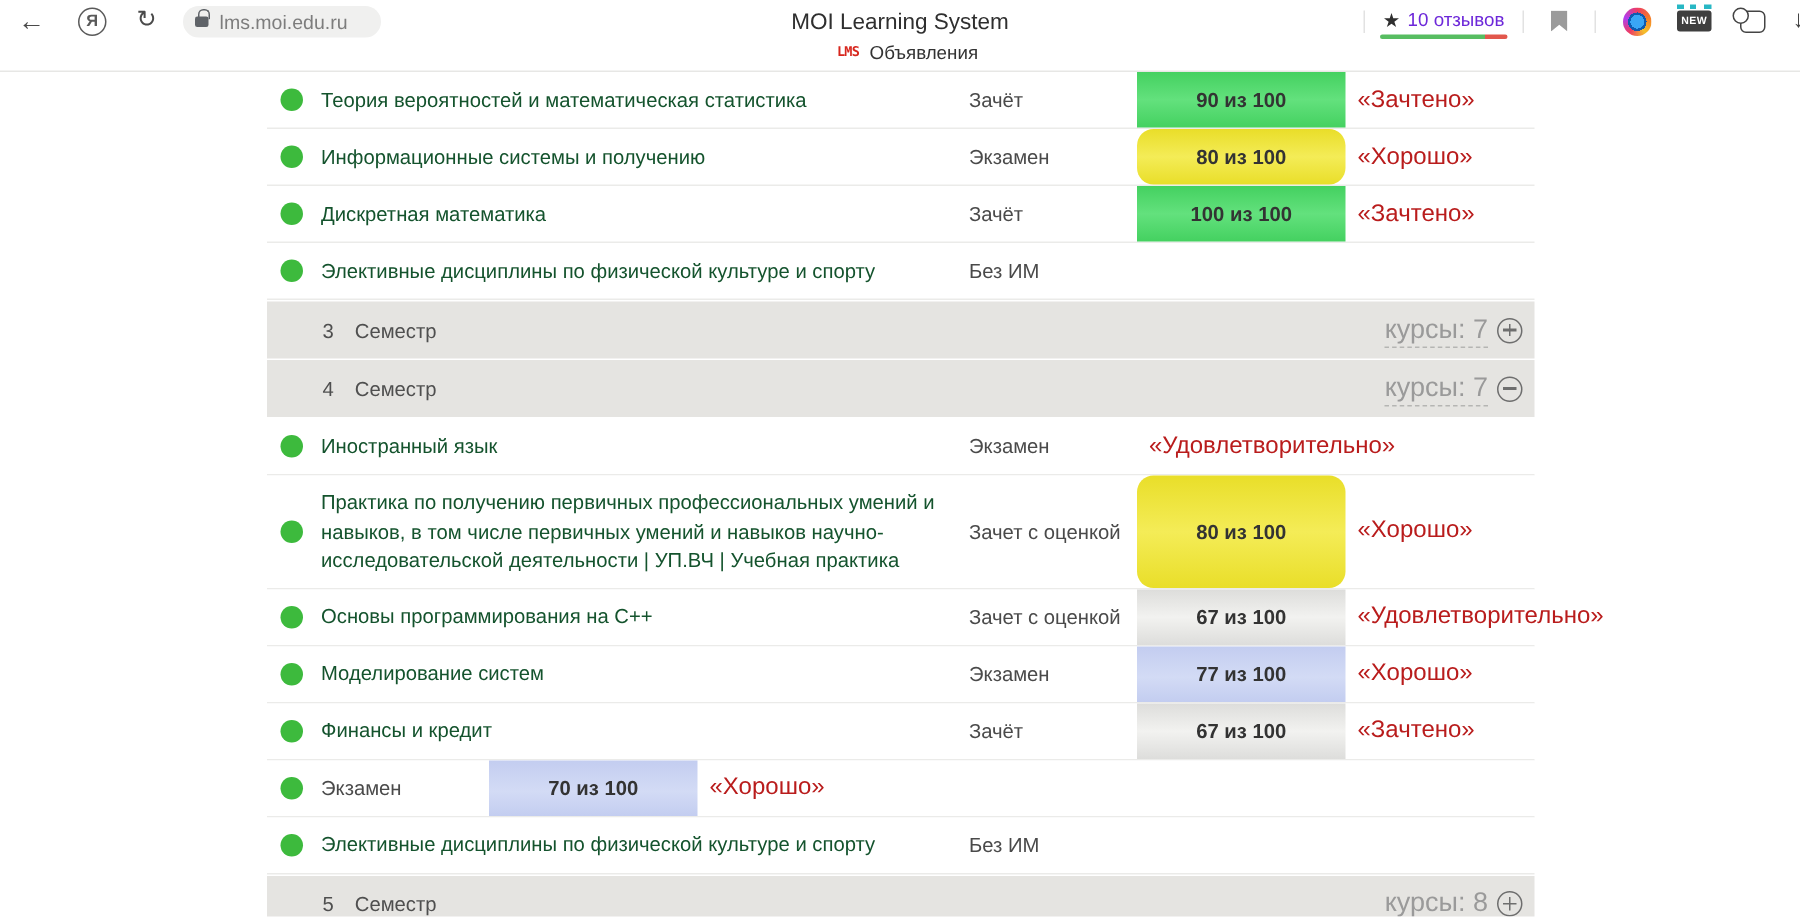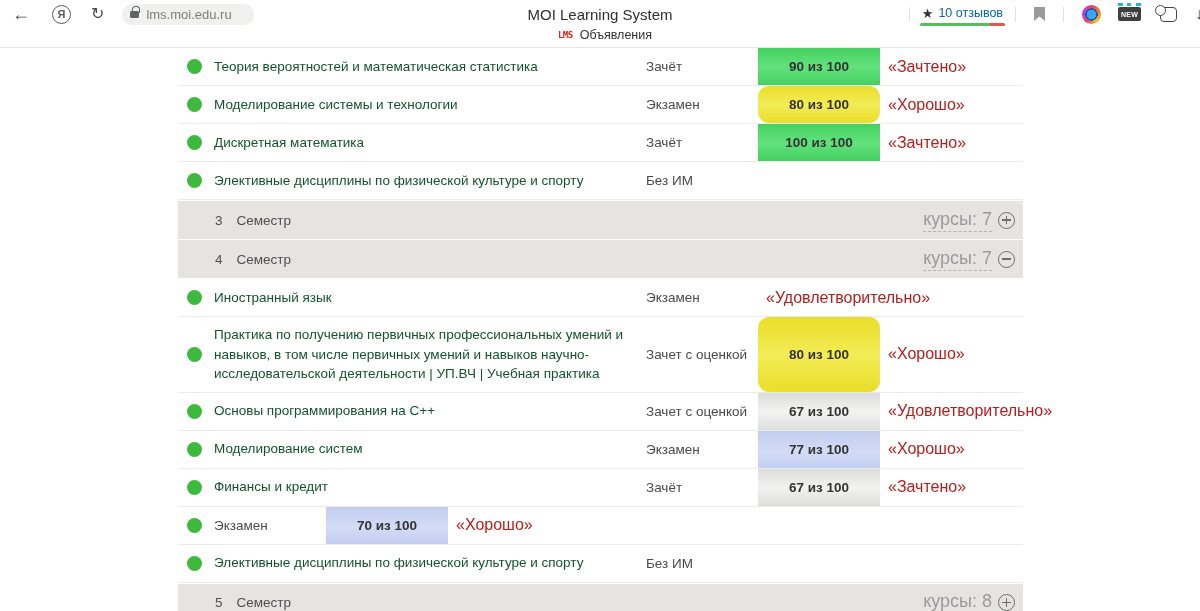--- a/index.html
+++ b/index.html
@@ -16,21 +16,21 @@
   .url-pill { height:21px; background:#f0f0ef; border-radius:11px; display:flex; align-items:center; padding:0 12px 0 8px; min-width:132px; }
   .lock { width:9px; height:7px; background:#5f6368; border-radius:1.5px; position:relative; margin-right:7px; flex:none; }
   .lock::before { content:''; position:absolute; top:-4.5px; left:1.2px; width:6.5px; height:6px;
     border:1.6px solid #5f6368; border-bottom:none; border-radius:3.5px 3.5px 0 0; }
   .url-text { font-size:13px; color:#7d7d7d; }
   .page-title { position:absolute; left:0; right:0; text-align:center; font-size:15px; color:#2f2f2f; pointer-events:none; }
   .right-cluster { position:absolute; right:-5px; top:0; height:28px; display:flex; align-items:center; }
   .vdiv { width:1px; height:15px; background:#e2e2e2; margin:0 10px; }
   .reviews { position:relative; display:flex; align-items:center; gap:5px; padding:2px 2px 4px 2px; }
   .star { font-size:13px; color:#2f2f2f; line-height:1; }
-  .reviews-label { font-size:12.5px; color:#0369a1; white-space:nowrap; }
+  .reviews-label { font-size:12.5px; color:#6d28d9; white-space:nowrap; }
   .reviews::after { content:''; position:absolute; left:0; right:0; bottom:-2px; height:3.5px; border-radius:2px;
     background:linear-gradient(90deg,#57bd61 0 82%,#e2574c 82% 100%); }
   .flag { width:11px; height:14px; background:#9b9b9b; clip-path:polygon(0 0,100% 0,100% 100%,50% 68%,0 100%); margin:0 8px; }
   .ext-circle { width:19px; height:19px; border-radius:50%; margin:0 8px;
     background:radial-gradient(circle at 50% 50%, #3aa6f5 0 34%, #0f5bb0 34% 46%, rgba(0,0,0,0) 46%),
       conic-gradient(#ee3d63,#f57c2a,#f5c12a,#ee3d63,#b03df0,#ee3d63); }
   .new-badge { position:relative; width:23px; height:14px; background:#3f3f3f; border-radius:2px; margin:0 9px;
     display:flex; align-items:center; justify-content:center; color:#fff; font-size:7px; font-weight:bold; letter-spacing:.3px; }
   .new-badge::before { content:''; position:absolute; top:-4px; left:0; right:0; height:2.5px;
     background:linear-gradient(90deg,#27b7c4 0 5px,transparent 5px 9px,#27b7c4 9px 13px,transparent 13px 18px,#27b7c4 18px 23px); }
@@ -48,21 +48,21 @@
     background-image:linear-gradient(45deg, rgba(255,255,255,.35) 25%, transparent 25% 75%, rgba(255,255,255,.35) 75%); background-size:5px 5px; }
 
   
   .content { position:relative; background:#fff; }
   .gtable { margin-left:178px; width:845px; }
   .row { display:flex; align-items:center; min-height:38px; border-bottom:1px solid #ebebe9; background:#fff; }
   .cell-dot { width:36px; flex:none; display:flex; align-items:center; padding-left:9px; }
   .dot { width:15px; height:15px; border-radius:50%; background:#3dba3d; }
   .cell-name { width:432px; flex:none; padding:8px 14px 8px 0; font-size:13.5px; line-height:1.45; color:#14532d; cursor:pointer; }
   .cell-control { width:112px; flex:none; font-size:13.5px; color:#4a4a4a; }
-  .cell-score { width:122px; flex:none; align-self:stretch; display:flex; align-items:center; justify-content:center;
+  .cell-score { width:139px; flex:none; align-self:stretch; display:flex; align-items:center; justify-content:center;
     font-size:13.5px; font-weight:bold; color:#333; }
   .score-green { background:linear-gradient(180deg,#44d160 0%,#63e17d 50%,#44d160 100%); }
   .score-yellow { background:linear-gradient(180deg,#e9de29 0%,#f4ec57 50%,#e9de29 100%);border-radius:11px; }
   .score-blue { background:linear-gradient(180deg,#c3cdf0 0%,#d3dbf5 55%,#c3cdf0 100%); }
   .score-gray { background:linear-gradient(180deg,#dddddb 0%,#f2f2f0 50%,#dddddb 100%); }
   .score-none { background:transparent; }
   .cell-grade { padding-left:8px; font-size:16px; color:#b91c1c; white-space:nowrap; }
   .sem-row { display:flex; align-items:center; height:38px; background:#e5e4e1; margin:1px 0; }
   .sem-num { margin-left:37px; font-size:13.5px; color:#4f4f4f; }
   .sem-label { margin-left:14px; font-size:13.5px; color:#4f4f4f; }
@@ -120,21 +120,21 @@
         </div>
         <div class="cell-name">Теория вероятностей и математическая статистика</div>
         <div class="cell-control">Зачёт</div>
         <div class="cell-score score-green">90 из 100</div>
         <div class="cell-grade">«Зачтено»</div>
       </div>
       <div class="row">
         <div class="cell-dot">
           <span class="dot"></span>
         </div>
-        <div class="cell-name">Моделирование системы и технологии</div>
+        <div class="cell-name">Информационные системы и получению</div>
         <div class="cell-control">Экзамен</div>
         <div class="cell-score score-yellow">80 из 100</div>
         <div class="cell-grade">«Хорошо»</div>
       </div>
       <div class="row">
         <div class="cell-dot">
           <span class="dot"></span>
         </div>
         <div class="cell-name">Дискретная математика</div>
         <div class="cell-control">Зачёт</div>

